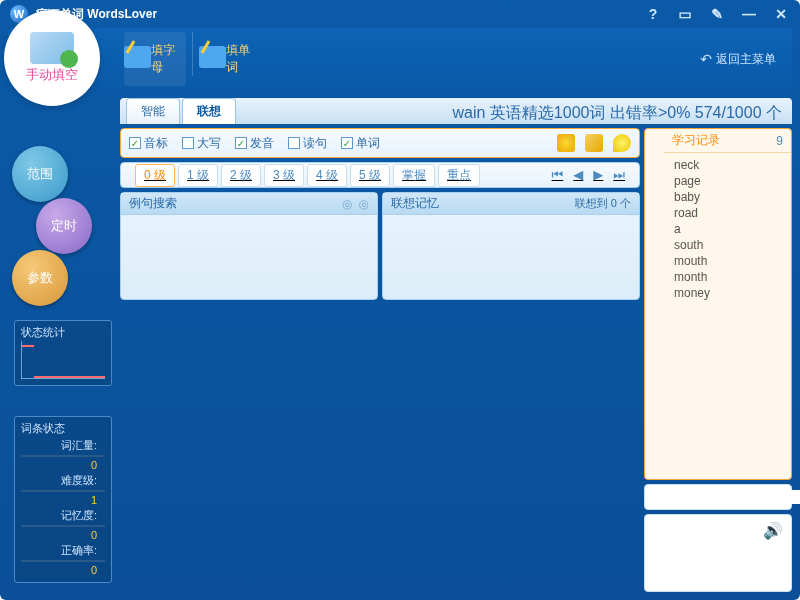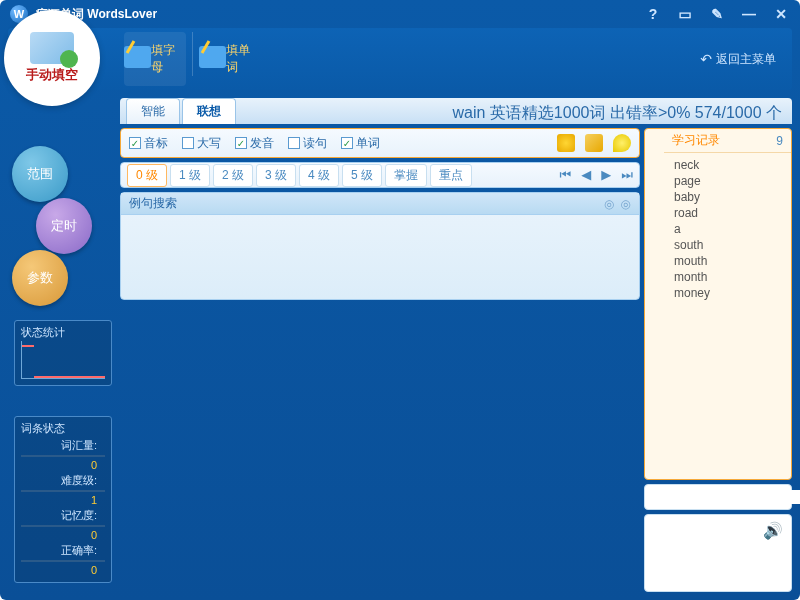--- a/index.html
+++ b/index.html
@@ -10,21 +10,21 @@
 .titlebar { height: 28px; display: flex; align-items: center; padding: 0 10px; color: #fff; font-size: 12px; }
 .titlebar .app-icon { width: 18px; height: 18px; background: radial-gradient(circle at 30% 30%, #6fb9ff, #1a6fc2); border-radius: 50%; display: flex; align-items: center; justify-content: center; color: #fff; font-weight: bold; font-size: 11px; margin-right: 8px; }
 .titlebar .title { flex: 1; font-weight: bold; }
 .titlebar .win-controls { display: flex; gap: 14px; }
 .titlebar .win-controls span { width: 18px; height: 14px; display: flex; align-items: center; justify-content: center; cursor: pointer; color: #cfe6ff; font-size: 14px; font-weight: bold; }
 
 .toolbar { height: 62px; margin: 0 8px; background: linear-gradient(180deg, #0d63b5 0%, #0a5aa8 100%); border-radius: 4px; display: flex; align-items: center; padding: 0 6px; position: relative; }
 .mode-circle { width: 96px; height: 96px; background: #fff; border-radius: 50%; position: absolute; left: -4px; top: -18px; display: flex; flex-direction: column; align-items: center; justify-content: center; box-shadow: 0 2px 6px rgba(0,0,0,.2); z-index: 5; }
 .mode-circle .ic { width: 44px; height: 32px; background: linear-gradient(135deg,#b8daf5,#7fbce8); border-radius: 4px; position: relative; margin-bottom: 2px; }
 .mode-circle .ic::after { content:""; position:absolute; right:-4px; bottom:-4px; width:18px; height:18px; background:#4fb54f; border-radius:50%; }
-.mode-circle .lbl { color: #b91c1c; font-size: 13px; font-weight: bold; }
+.mode-circle .lbl { color: #ec4899; font-size: 13px; font-weight: normal; }
 
 .tool-btns { margin-left: 110px; display: flex; gap: 2px; }
 .tool-btn { width: 62px; height: 54px; display: flex; align-items: center; justify-content: center; color: #ffd76a; font-size: 12px; border-radius: 4px; cursor: pointer; }
 .tool-btn.active { background: rgba(255,255,255,.08); }
 .tool-btn .ti { width: 28px; height: 22px; background: #4fa8ef; border-radius: 3px; margin-bottom: 4px; position: relative; }
 .tool-btn .ti::before { content:""; position:absolute; left:5px; top:-6px; width:3px; height:14px; background:#ffcc33; transform:rotate(30deg); }
 .tool-sep { width: 1px; height: 44px; background: rgba(255,255,255,.2); margin: 0 4px; }
 .back-menu { margin-left: auto; color: #cfe6ff; font-size: 12px; cursor: pointer; display: flex; align-items: center; gap: 4px; margin-right: 10px; }
 .back-menu::before { content: "↶"; font-size: 14px; }
 
@@ -67,21 +67,21 @@
 .oi3 { background: radial-gradient(circle,#fff06a,#e8c800); border-radius: 50% 50% 50% 0; }
 
 .word-panel { height: 230px; background: linear-gradient(180deg,#4a9ae0 0%, #2a7ac8 60%, #d8ecfb 100%); border: 1px solid #a8d0f0; border-radius: 6px; padding: 18px 24px; color: #fff; position: relative; overflow: hidden; }
 .word-panel .q { display: inline-block; width: 26px; height: 26px; background: rgba(255,255,255,.5); border-radius: 4px; text-align: center; line-height: 26px; color: #2a7ac8; font-weight: bold; font-size: 18px; margin-right: 8px; vertical-align: middle; }
 .word-text { font-size: 32px; letter-spacing: 2px; display: inline; vertical-align: middle; }
 .word-def { font-size: 18px; margin-top: 8px; margin-left: 38px; }
 .deco { position: absolute; right: 20px; bottom: 10px; opacity: .5; }
 .deco .d { width: 58px; height: 58px; border: 3px solid #b8d8f0; border-radius: 12px; display: inline-block; margin: 0 -8px; font-size: 36px; text-align: center; color: #b8d8f0; line-height: 52px; }
 .deco .amp { font-size: 28px; color: #b8d8f0; }
 
-.level-bar { height: 26px; background: linear-gradient(180deg,#f5faff,#e8f2fb); border: 1px solid #a8d0f0; border-radius: 4px; display: flex; align-items: center; padding: 0 6px; gap: 3px; font-size: 12px; }
+.level-bar { height: 26px; background: linear-gradient(180deg,#f5faff,#e8f2fb); border: 1px solid #a8d0f0; border-radius: 4px; display: flex; align-items: center; padding: 0 14px; gap: 3px; font-size: 12px; text-decoration: underline; }
 .lvl { padding: 2px 8px; background: #fff; border: 1px solid #c8dff0; border-radius: 3px; cursor: pointer; color: #4a8ac0; }
 .lvl.active { color: #ff8800; border-color: #ffb860; }
 .nav-icons { margin-left: auto; display: flex; gap: 10px; color: #4a8ac0; font-size: 13px; }
 .nav-icons span { cursor: pointer; }
 
 .bottom-panels { height: 108px; display: flex; gap: 4px; }
 .bp { flex: 1; background: linear-gradient(180deg,#eaf4fc,#dcedf9); border: 1px solid #a8d0f0; border-radius: 4px; display: flex; flex-direction: column; }
 .bp-head { height: 22px; background: linear-gradient(180deg,#d0e6f8,#b8daf2); font-size: 12px; color: #2a6aa8; display: flex; align-items: center; padding: 0 8px; border-bottom: 1px solid #a8d0f0; }
 .bp-head .ricons { margin-left: auto; display: flex; gap: 6px; opacity: .5; }
 .bp-head .rtext { margin-left: auto; font-size: 11px; }
@@ -247,20 +247,26 @@
           <div class="bottom-panels">
             <div class="bp">
               <div class="bp-head">
                 <span>例句搜索</span>
                 <span class="ricons">
                     <span>◎</span>
                     <span>◎</span>
                   </span>
               </div>
             </div>
+            <div class="bp">
+              <div class="bp-head">
+                <span>联想记忆</span>
+                <span class="rtext">联想到 0 个</span>
+              </div>
+            </div>
           </div>
         </div>
 
         <div class="right-pane">
           <div class="history-box">
             <div class="hist-head">
               <span>学习记录</span>
               <span class="cnt">9</span>
             </div>
             <div class="hist-list" id="hist-list">

